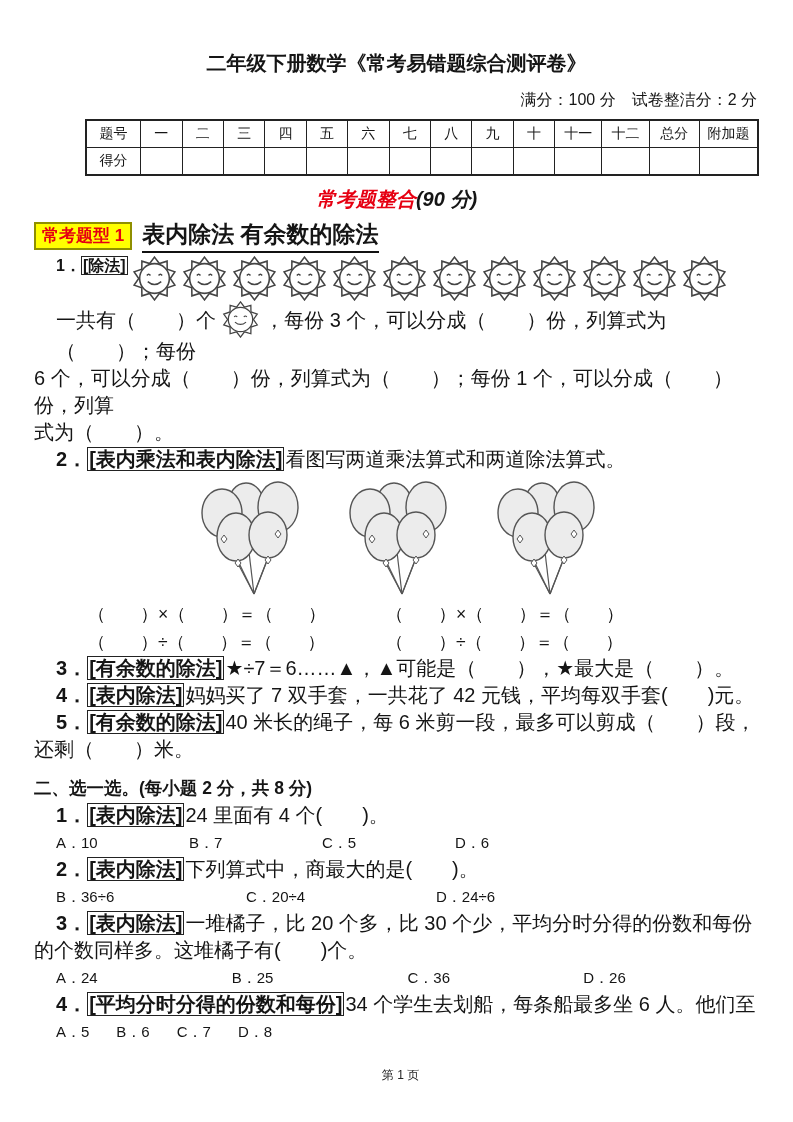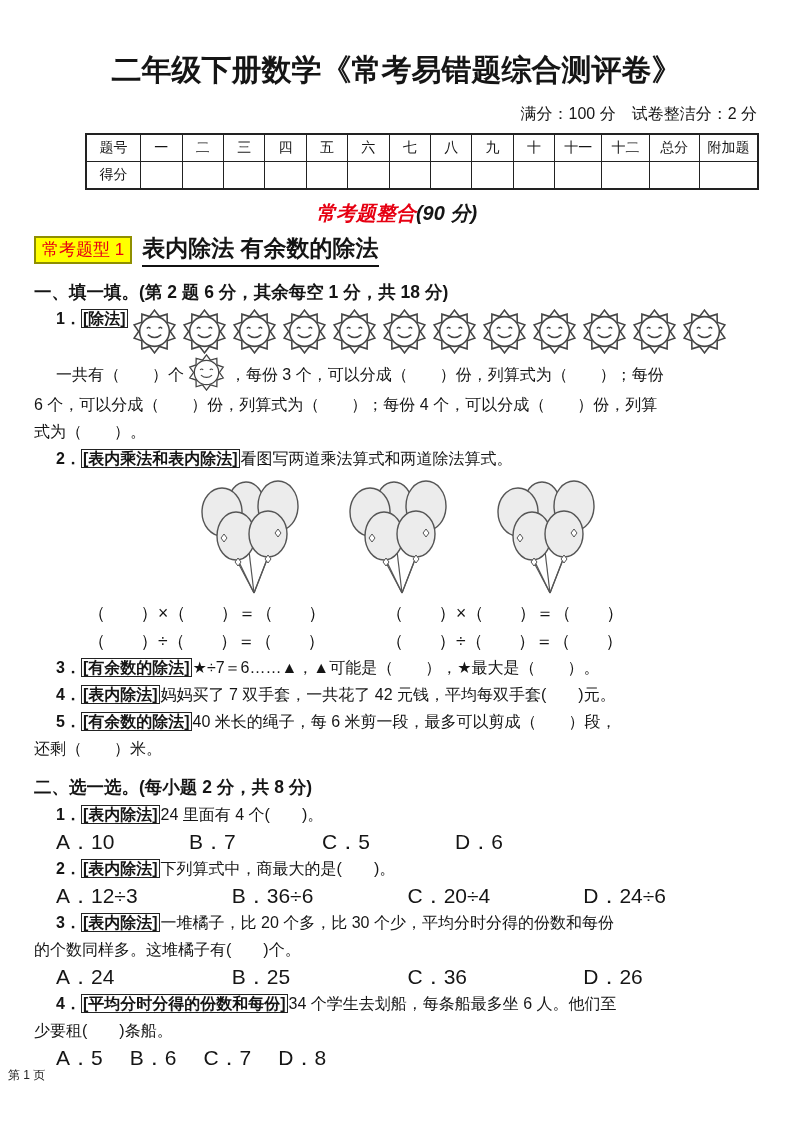--- a/index.html
+++ b/index.html
@@ -6,52 +6,52 @@
   .page{
     position:relative;
     width:793px;height:1122px;
     background:#ffffff;
     font-family:"Liberation Sans","DejaVu Sans",sans-serif;
     color:#151515;
     overflow:hidden;
     --accent:#e60012;--badge-bg:#ffff00;--badge-border:#8f8f00;
   }
   .content{padding:0 34px;}
-  .title{margin:50px 0 0;text-align:center;font-size:30px;font-weight:700;letter-spacing:0;}
+  .title{margin:50px 0 0;text-align:center;font-size:20px;font-weight:700;letter-spacing:0;}
   .score-note{margin-top:13px;text-align:right;font-size:16px;padding-right:2px;}
   .score-table{border-collapse:collapse;margin:8px 0 0 51px;border:2px solid #222;table-layout:fixed;}
   .score-table td{border:1px solid #222;height:26px;text-align:center;vertical-align:middle;font-size:14px;padding:0;width:41px;overflow:hidden;}
   .score-table td:first-child{width:54px;}
   .score-table td:nth-child(12),.score-table td:nth-child(13){width:47px;}
   .score-table td:nth-child(14){width:50px;}
   .score-table td:nth-child(15){width:58px;}
   .section-heading{text-align:center;font-size:20px;font-weight:700;margin-top:10px;line-height:26px;font-style:italic;}
   .red{color:var(--accent);}
   .topic-row{margin-top:7px;display:flex;align-items:center;}
-  .topic-badge{background:var(--badge-bg);border:2px solid var(--badge-border);color:var(--accent);font-weight:400;font-size:17px;padding:1px 6px;line-height:22px;}
+  .topic-badge{background:var(--badge-bg);border:2px solid var(--badge-border);color:var(--accent);font-weight:700;font-size:17px;padding:1px 6px;line-height:22px;}
   .topic-title{font-weight:700;font-size:23px;margin-left:10px;border-bottom:2px solid #111;padding-bottom:1px;}
   .part-heading{font-weight:700;font-size:17.5px;margin-top:12px;line-height:27px;}
   .q1-head{display:flex;align-items:flex-start;margin-top:3px;}
   .q-start{white-space:nowrap;margin-left:22px;padding-bottom:4px;flex:none;}
   .q-num{font-weight:700;}
   .tag{font-weight:700;border:1.5px solid #222;padding:0 1px;margin-right:1px;}
   .sun-row{display:flex;gap:5px;margin-left:3px;flex:1;min-width:0;align-items:flex-end;}
   .sun{width:45px;height:45px;flex:none;display:block;}
-  .line{font-size:16px;line-height:27px;}
+  .line{font-size:20px;line-height:27px;}
   .indent{padding-left:22px;}
   .sun-inline-wrap .sun{display:inline-block;width:37px;height:37px;vertical-align:-11px;}
   .balloon-row{display:flex;justify-content:center;gap:36px;margin-top:2px;}
   .balloon-svg{width:112px;height:122px;display:block;}
   .eq-grid{display:grid;grid-template-columns:298px auto;margin-left:54px;font-size:17.5px;line-height:26px;margin-top:4px;row-gap:2px;}
-  .opt-row{display:flex;padding-left:22px;font-size:21px;line-height:27px;}
+  .opt-row{display:flex;padding-left:22px;font-size:15px;line-height:27px;}
   .opt{display:inline-block;white-space:nowrap;}
   .opt-row.w140 .opt{width:133px;}
   .opt-row.w190 .opt{width:190px;}
   .opt-row.gap .opt{margin-right:27px;text-align:right;}
-  .footer{position:absolute;bottom:38px;left:8px;right:0;text-align:left;font-size:12px;color:#222;}
+  .footer{position:absolute;bottom:38px;left:8px;right:0;text-align:center;font-size:12px;color:#222;}
 </style>
 </head>
 <body>
 
 <div class="page" style="--accent: #e60012; --badge-bg: #ffff00; --badge-border: #8f8f00;">
   <div class="content">
 
     <h1 class="title">二年级下册数学《常考易错题综合测评卷》</h1>
 
     <div class="score-note">满分：100 分　试卷整洁分：2 分</div>
@@ -95,21 +95,20 @@
       </tbody>
     </table>
 
     <div class="section-heading"><span class="red">常考题整合</span><span>(90 分)</span></div>
 
     <div class="topic-row">
       <span class="topic-badge">常考题型 1</span>
       <span class="topic-title">表内除法 有余数的除法</span>
     </div>
 
-    <div class="part-heading">一、填一填。(第 2 题 6 分，其余每空 1 分，共 18 分)</div>
 
     <div class="q1-head">
       <span class="q-start"><span class="q-num">1．</span><span class="tag">[除法]</span></span>
       <span class="sun-row">
   <svg class="sun" viewBox="0 0 40 40">
     <polygon points="20,1 24.3,6.7 31.2,4.6 31.3,11.8 38.1,14.1 34,20 38.1,25.9 31.3,28.2 31.2,35.4 24.3,33.3 20,39 15.7,33.3 8.8,35.4 8.7,28.2 1.9,25.9 6,20 1.9,14.1 8.7,11.8 8.8,4.6 15.7,6.7" fill="#ffffff" stroke="#444" stroke-width="1.4"></polygon>
     <circle cx="20" cy="20" r="13.2" fill="#ffffff" stroke="#444" stroke-width="1.4"></circle>
     <path d="M13.2,17.3 q1.6,-2.2 3.2,0" fill="none" stroke="#444" stroke-width="1.3"></path>
     <path d="M23.6,17.3 q1.6,-2.2 3.2,0" fill="none" stroke="#444" stroke-width="1.3"></path>
     <path d="M14,22.8 q6,5.2 12,0" fill="none" stroke="#444" stroke-width="1.3"></path>
@@ -207,21 +206,21 @@
 
     <div class="line indent"><span>一共有（　　）个</span><span class="sun-inline-wrap">
   <svg class="sun" viewBox="0 0 40 40">
     <polygon points="20,1 24.3,6.7 31.2,4.6 31.3,11.8 38.1,14.1 34,20 38.1,25.9 31.3,28.2 31.2,35.4 24.3,33.3 20,39 15.7,33.3 8.8,35.4 8.7,28.2 1.9,25.9 6,20 1.9,14.1 8.7,11.8 8.8,4.6 15.7,6.7" fill="#ffffff" stroke="#444" stroke-width="1.4"></polygon>
     <circle cx="20" cy="20" r="13.2" fill="#ffffff" stroke="#444" stroke-width="1.4"></circle>
     <path d="M13.2,17.3 q1.6,-2.2 3.2,0" fill="none" stroke="#444" stroke-width="1.3"></path>
     <path d="M23.6,17.3 q1.6,-2.2 3.2,0" fill="none" stroke="#444" stroke-width="1.3"></path>
     <path d="M14,22.8 q6,5.2 12,0" fill="none" stroke="#444" stroke-width="1.3"></path>
   </svg>
 </span><span>，每份 3 个，可以分成（　　）份，列算式为（　　）；每份</span></div>
-    <div class="line">6 个，可以分成（　　）份，列算式为（　　）；每份 4 个，可以分成（　　）份，列算</div>
+    <div class="line">6 个，可以分成（　　）份，列算式为（　　）；每份 1 个，可以分成（　　）份，列算</div>
     <div class="line">式为（　　）。</div>
 
     <div class="line indent"><span class="q-num">2．</span><span class="tag">[表内乘法和表内除法]</span><span>看图写两道乘法算式和两道除法算式。</span></div>
 
     <div class="balloon-row">
   <svg class="balloon-svg" viewBox="0 0 110 122">
     <line x1="30" y1="62" x2="60" y2="119" stroke="#555" stroke-width="1.2"></line>
     <line x1="52" y1="52" x2="60" y2="119" stroke="#555" stroke-width="1.2"></line>
     <line x1="84" y1="57" x2="60" y2="119" stroke="#555" stroke-width="1.2"></line>
     <line x1="44" y1="86" x2="60" y2="119" stroke="#555" stroke-width="1.2"></line>
@@ -291,37 +290,35 @@
     <div class="line indent"><span class="q-num">1．</span><span class="tag">[表内除法]</span><span>24 里面有 4 个(　　)。</span></div>
     <div class="opt-row w140">
         <span class="opt">A．10</span>
         <span class="opt">B．7</span>
         <span class="opt">C．5</span>
         <span class="opt">D．6</span>
       </div>
 
     <div class="line indent"><span class="q-num">2．</span><span class="tag">[表内除法]</span><span>下列算式中，商最大的是(　　)。</span></div>
     <div class="opt-row w190">
-        <span class="opt">A．12÷3</span>
         <span class="opt">B．36÷6</span>
         <span class="opt">C．20÷4</span>
         <span class="opt">D．24÷6</span>
       </div>
 
     <div class="line indent"><span class="q-num">3．</span><span class="tag">[表内除法]</span><span>一堆橘子，比 20 个多，比 30 个少，平均分时分得的份数和每份</span></div>
     <div class="line">的个数同样多。这堆橘子有(　　)个。</div>
     <div class="opt-row w190">
         <span class="opt">A．24</span>
         <span class="opt">B．25</span>
         <span class="opt">C．36</span>
         <span class="opt">D．26</span>
       </div>
 
     <div class="line indent"><span class="q-num">4．</span><span class="tag">[平均分时分得的份数和每份]</span><span>34 个学生去划船，每条船最多坐 6 人。他们至</span></div>
-    <div class="line">少要租(　　)条船。</div>
     <div class="opt-row gap">
         <span class="opt">A．5</span>
         <span class="opt">B．6</span>
         <span class="opt">C．7</span>
         <span class="opt">D．8</span>
       </div>
 
   </div>
 
   <div class="footer">第 1 页</div>

